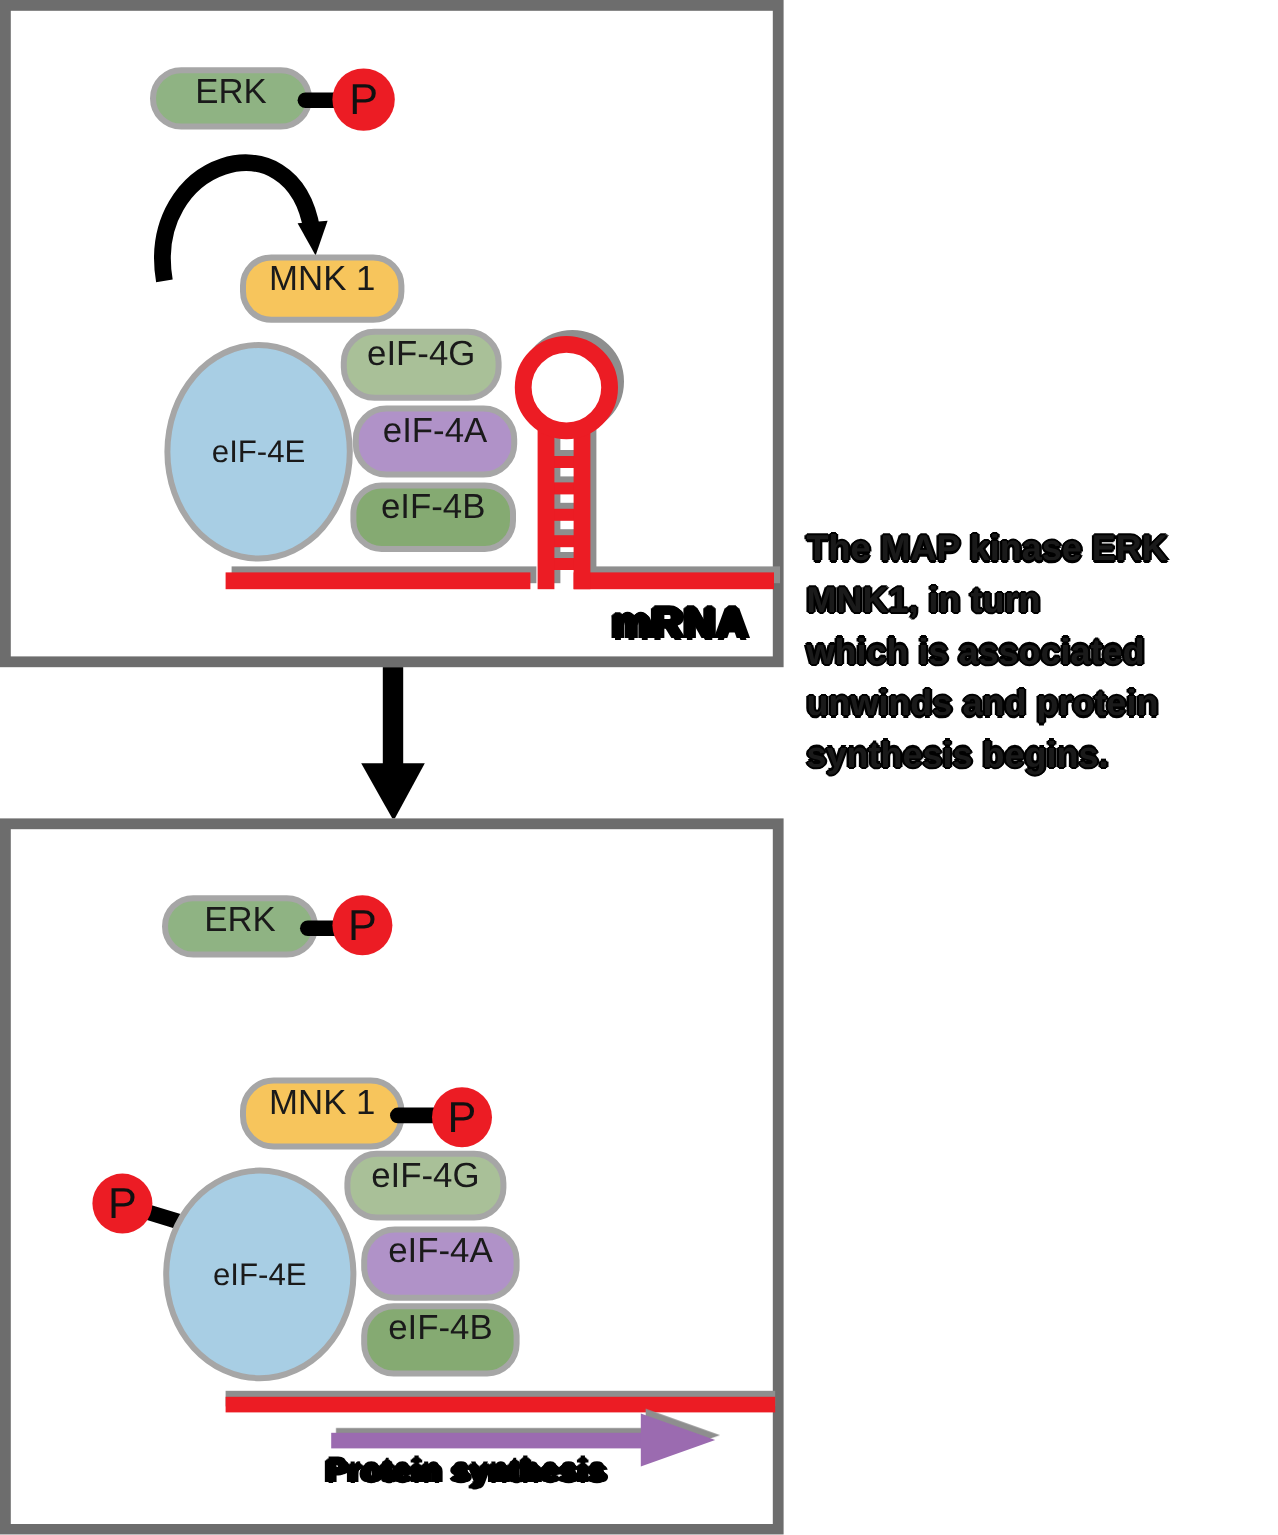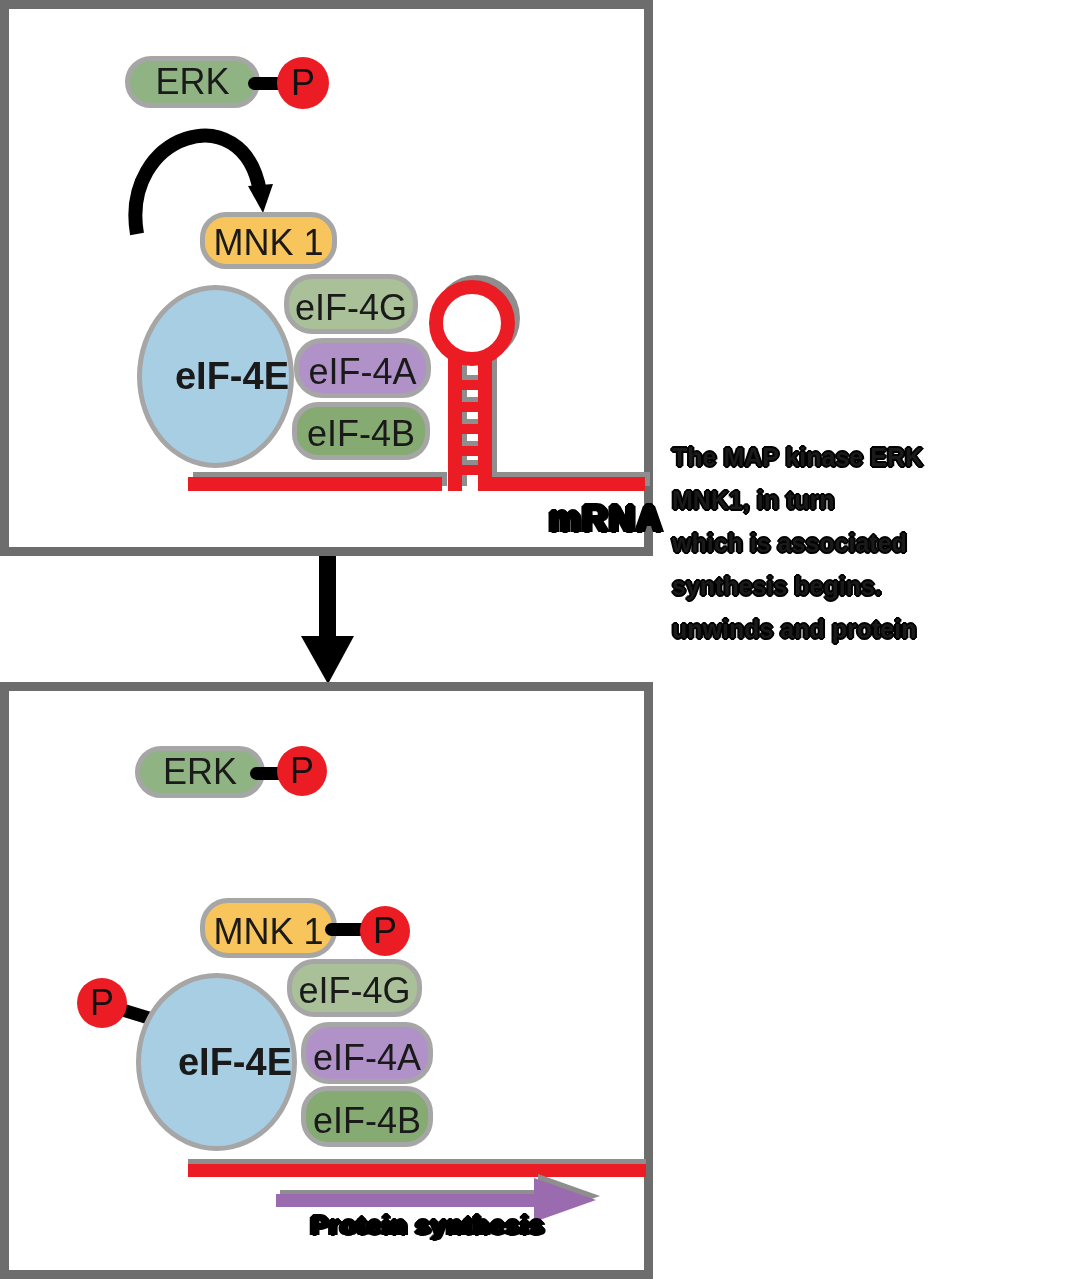--- a/index.html
+++ b/index.html
@@ -5,46 +5,45 @@
   html,body{margin:0;padding:0;background:#fff;}
   #page{
     position:relative;width:1065px;height:1279px;background:#fff;overflow:hidden;
     font-family:"Liberation Sans",sans-serif;color:var(--text-black);
   }
   .box{
     position:absolute;border:9px solid var(--box-border);background:#fff;box-sizing:border-box;
   }
   .pill{
     position:absolute;box-sizing:border-box;border:5px solid var(--shape-outline);
-    display:flex;align-items:flex-end;justify-content:center;
-    font-size:36px;color:var(--text-black);white-space:nowrap;
+    display:flex;align-items:flex-start;justify-content:center;
+    font-size:29px;color:var(--text-black);white-space:nowrap;
   }
   .ellipse{
     position:absolute;box-sizing:border-box;border:5px solid var(--shape-outline);
-    border-radius:50%;display:flex;align-items:center;justify-content:flex-end;
-    font-size:38px;color:var(--text-black);background:var(--eif4e-blue);font-weight:bold;
+    border-radius:50%;display:flex;align-items:center;justify-content:center;
+    font-size:26px;color:var(--text-black);background:var(--eif4e-blue);
   }
   .p-circle{
     position:absolute;box-sizing:border-box;border-radius:50%;
     background:var(--phosphate-red);display:flex;align-items:center;justify-content:center;
     font-size:36px;color:#101010;z-index:6;
   }
   .connector{
     position:absolute;height:13px;background:#000;border-radius:7px;z-index:5;
   }
   .chunky{
     position:absolute;font-weight:bold;color:#000;letter-spacing:1px;white-space:nowrap;
     text-shadow:-2px 0 0 #000,2px 0 0 #000,0 -2px 0 #000,0 2px 0 #000,
                 -1px -1px 0 #000,1px 1px 0 #000,-1px 1px 0 #000,1px -1px 0 #000,
                 3px 1px 0 #000,-3px 1px 0 #000;
-    margin-left:39px;
   }
   .caption{
     position:absolute;left:672px;top:436px;width:393px;
-    font-size:25px;font-weight:bold;line-height:43px;letter-spacing:0;
+    font-size:30px;font-weight:bold;line-height:43px;letter-spacing:0;
   }
   .caption div{white-space:nowrap;
     text-shadow:-2px 0 0 #000,2px 0 0 #000,0 -2px 0 #000,0 2px 0 #000,
                 -1px -1px 0 #000,1px 1px 0 #000,-1px 1px 0 #000,1px -1px 0 #000;
   }
   svg{position:absolute;overflow:visible;}
   .mrna-shadow{filter:drop-shadow(5px -5px 0 #8e8e8e);}
   .line-shadow{filter:drop-shadow(0 -5px 0 #8e8e8e);}
   .arrow-shadow{filter:drop-shadow(4px -4px 0 #8e8e8e);}
 </style>
@@ -146,17 +145,17 @@
     <rect x="6" y="22" width="266" height="13" style="fill:var(--arrow-purple)"></rect>
     <polygon points="264,6 264,50 326,28" style="fill:var(--arrow-purple)"></polygon>
   </svg>
 
   <div class="chunky" style="left:272px;top:1210px;font-size:26px">Protein synthesis</div>
 
   <div class="caption">
     <div>The MAP kinase ERK</div>
     <div>MNK1, in turn</div>
     <div>which is associated</div>
+    <div>unwinds and protein</div>
     <div>synthesis begins.</div>
-    <div>unwinds and protein</div>
   </div>
 
 </div>
 
 </body></html>

